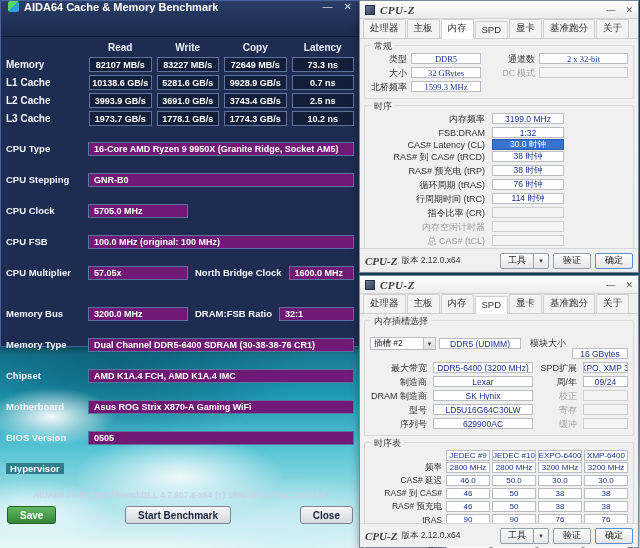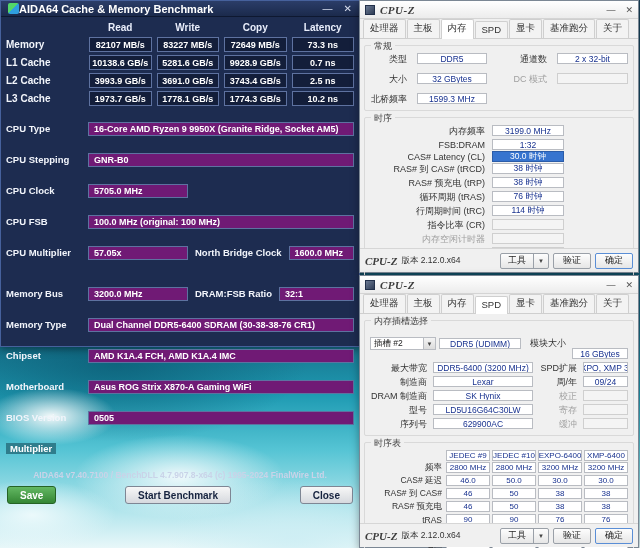--- a/index.html
+++ b/index.html
@@ -8,21 +8,21 @@
 .wallpaper{position:absolute;inset:0;background:
  radial-gradient(90px 40px at 8% 76%, rgba(255,255,255,.95), rgba(255,255,255,0) 72%),
  radial-gradient(150px 60px at 28% 87%, rgba(250,253,254,.9), rgba(255,255,255,0) 70%),
  radial-gradient(120px 50px at 5% 94%, rgba(238,250,252,.95), rgba(255,255,255,0) 70%),
  radial-gradient(170px 80px at 46% 98%, rgba(205,238,244,.85), rgba(205,238,244,0) 75%),
  radial-gradient(240px 100px at 18% 66%, rgba(12,95,120,.85), rgba(12,95,120,0) 80%),
  linear-gradient(180deg,#163e56 0%,#14607a 58%,#1e9ab2 72%,#55c4d4 82%,#a8e2ea 92%,#e8f7f9 100%);}
 
 
 .aida{position:absolute;left:0;top:0;width:360px;height:347px;background:#1d2c50;border:1px solid #46619c;box-shadow:0 2px 8px rgba(0,0,0,.45);}
-.aida-title{height:16px;display:flex;align-items:center;padding:0 7px;background:linear-gradient(#2b3d68,#1b2a4c);border-bottom:1px solid #0e1830;}
+.aida-title{height:36px;display:flex;align-items:flex-start;gap:5px;padding:0 7px;background:linear-gradient(#2b3d68,#1b2a4c);border-bottom:1px solid #0e1830;}
 .aida-icon{width:11px;height:11px;flex:none;border-radius:2px;background:linear-gradient(135deg,#53d769 0 50%,#2f9fe0 50% 100%);}
 .aida-title-text{flex:1;font-size:11px;font-weight:bold;color:#fff;}
 .awin-ctl{display:flex;gap:11px;color:#d7deee;font-size:10px;}
 .aida-body{padding:5px 5px 0;font-weight:bold;}
 .btable{display:grid;grid-template-columns:78px 1fr 1fr 1fr 1fr;column-gap:5px;row-gap:3px;align-items:center;}
 .bhead{font-size:10px;color:#e9eefb;text-align:center;padding-bottom:1px;}
 .blabel{font-size:10px;color:#f2f5fb;}
 .bcell{height:15px;background:#131e3a;border:1px solid #5e72a0;color:#fff;font-size:9px;display:flex;align-items:center;justify-content:center;white-space:nowrap;overflow:hidden;}
 .info{margin-top:8px;}
 .irow{display:flex;align-items:center;height:29px;margin-bottom:2px;}
@@ -50,21 +50,21 @@
 .z-tabs{display:flex;align-items:flex-end;gap:1px;padding:3px 3px 0;height:20px;background:#f0f0f0;border-bottom:1px solid #cfcfcf;}
 .z-tab{font-size:9.5px;padding:2px 6px 3px;border:1px solid #cfcfcf;border-bottom:none;border-radius:2px 2px 0 0;background:#f3f3f3;color:#333;white-space:nowrap;cursor:default;}
 .z-tab.active{background:#fff;padding-bottom:4px;margin-bottom:-1px;}
 .gbox{position:relative;margin:6px 4px 3px;border:1px solid #d9d9d9;border-radius:2px;padding:7px 5px 4px;}
 .gbox-label{position:absolute;top:-6px;left:6px;padding:0 3px;background:#f0f0f0;font-size:9px;color:#444;white-space:nowrap;}
 .zlbl{font-size:9px;color:#333;text-align:right;padding-right:3px;white-space:nowrap;overflow:hidden;align-self:center;}
 .zlbl.gray{color:#a0a0a0;}
 .zfield{height:11px;background:#fff;border:1px solid #b9bcc2;font-size:8.5px;color:#17318f;display:flex;align-items:center;justify-content:center;white-space:nowrap;overflow:hidden;padding:0 2px;}
 .zfield.sel{background:#3774cf;border-color:#2b5ca8;color:#fff;}
 .zfield.empty{background:#f4f4f4;border-color:#cfcfcf;}
-.g-general{display:grid;grid-template-columns:40px 70px 56px 1fr;gap:7px;}
+.g-general{display:grid;grid-template-columns:40px 70px 56px 1fr;gap:1px;font-family:Liberation Serif, serif;}
 .g-timings{display:grid;grid-template-columns:118px 72px;gap:1px 4px;}
 .z-foot{position:absolute;left:0;right:0;bottom:0;height:24px;display:flex;align-items:center;gap:4px;padding:0 5px;border-top:1px solid #d6d6d6;background:#f0f0f0;}
 .z-foot-brand{font-family:"Liberation Serif","DejaVu Serif",serif;font-style:italic;font-weight:bold;font-size:11px;color:#3c3c3c;}
 .z-foot-ver{font-size:8.5px;color:#333;margin-right:auto;white-space:nowrap;}
 .z-btn{height:16px;padding:0 9px;font-size:9px;display:flex;align-items:center;background:linear-gradient(#fdfdfd,#e6e6e6);border:1px solid #9aa0a8;border-radius:2px;color:#222;cursor:default;white-space:nowrap;}
 .z-btn.split{padding:0;}
 .z-btn.split .seg{padding:0 7px;display:flex;align-items:center;height:100%;}
 .z-btn.split .arrow{border-left:1px solid #9aa0a8;padding:0 4px;font-size:6px;display:flex;align-items:center;height:100%;color:#444;}
 .z-btn.primary{border-color:#5a8ed6;}
 
@@ -167,21 +167,21 @@
       </div>
       <div class="irow">
         <span class="ilabel">Motherboard</span>
         <span class="ibox wide">Asus ROG Strix X870-A Gaming WiFi</span>
       </div>
       <div class="irow">
         <span class="ilabel">BIOS Version</span>
         <span class="ibox wide">0505</span>
       </div>
       <div class="irow">
-        <span class="ilabel hl">Multiplier</span>
+        <span class="ilabel hl">Hypervisor</span>
       </div>
     </div>
 
     <div class="afoot">AIDA64 v7.40.7100 / BenchDLL 4.7.907.8-x64  (c) 1995-2024 FinalWire Ltd.</div>
 
     <div class="abtns">
       <div class="abtn green">Save</div>
       <div class="abtn mid">Start Benchmark</div>
       <div class="abtn">Close</div>
     </div>

